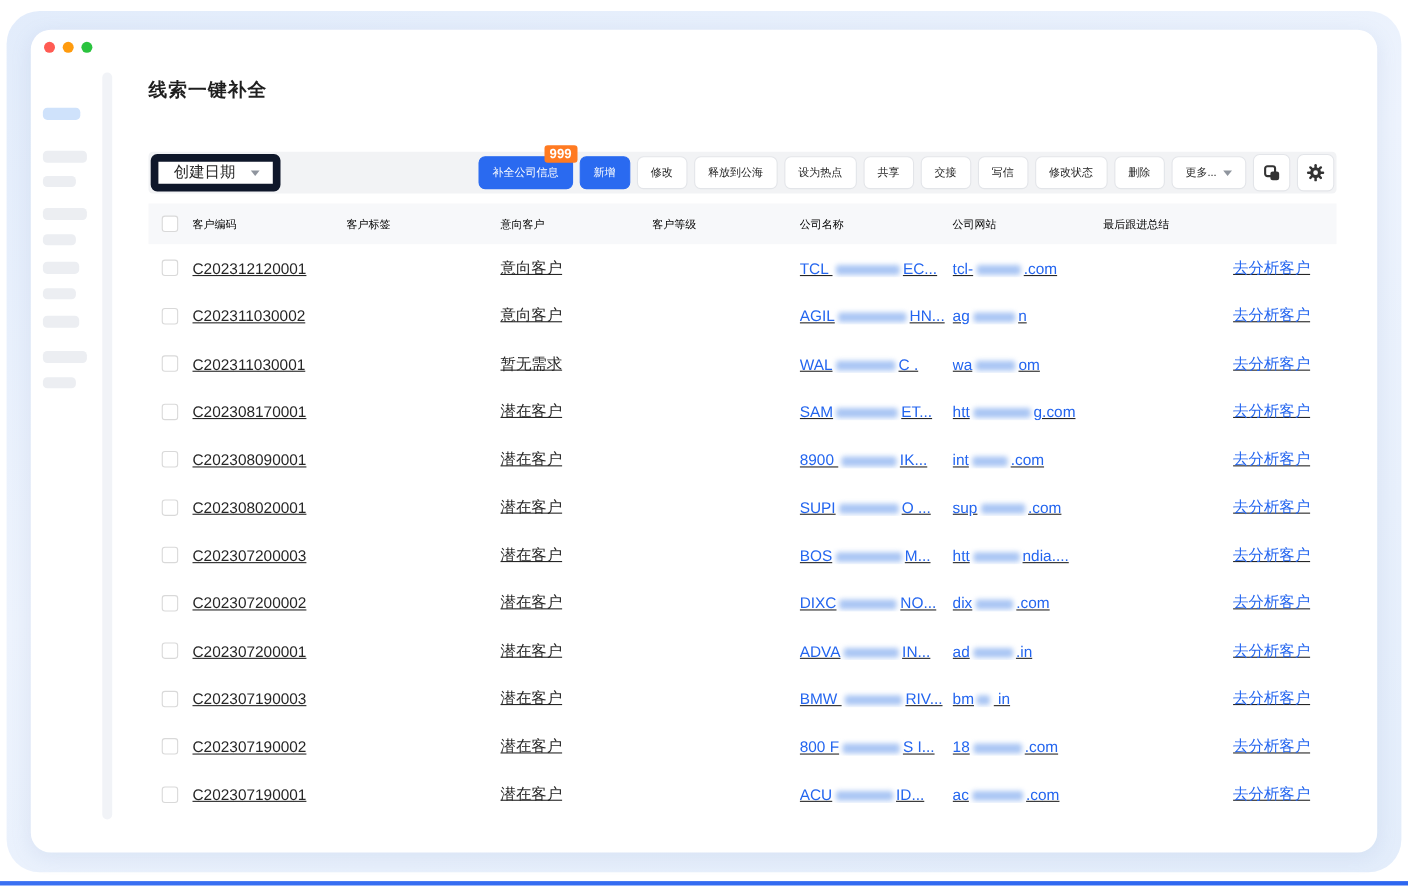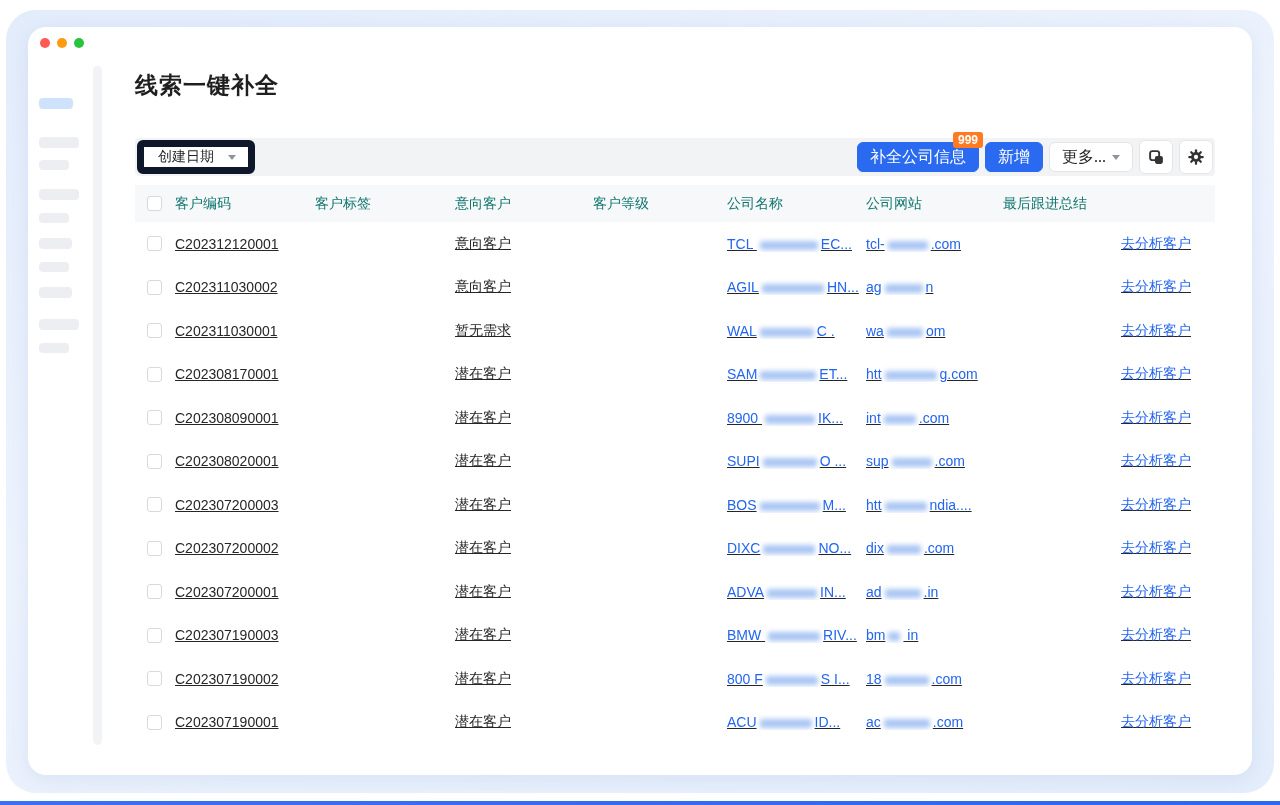--- a/index.html
+++ b/index.html
@@ -21,48 +21,48 @@
   .dots { position:absolute; left:40px; top:38px; display:flex; gap:7px; }
   .dot { width:10px; height:10px; border-radius:50%; }
 
   
   .side-pill { position:absolute; border-radius:4px; background:#eceef2; }
   .side-pill.active { background:#cfe2fb; }
   .side-stripe { position:absolute; left:93px; top:66px; width:9px; height:679px;
                  border-radius:5px; background:#f1f3f7; }
 
   
-  .page-title { position:absolute; left:135px; top:70px; font-size:23px; font-weight:700;
+  .page-title { position:absolute; left:135px; top:70px; font-size:17px; font-weight:700;
                 color:#1f1f1f; letter-spacing:1px; }
 
   
   .toolbar { position:absolute; left:135px; top:138px; width:1080px; height:38px;
              background:#f2f3f5; border-radius:4px; display:flex; align-items:center;
              padding:0 2px; }
   .filter-btn { height:34px; background:#fff; border:7px solid #0f172a; border-radius:6px;
                 display:flex; align-items:center; gap:14px; padding:0 12px 0 14px;
                 font-size:14px; color:#262626; cursor:pointer; }
   .caret { width:0; height:0; border-left:4px solid transparent; border-right:4px solid transparent;
            border-top:5px solid #8f959e; }
   .btn-group { margin-left:auto; display:flex; align-items:center; gap:6px; }
   .btn { height:30px; border-radius:6px; border:1px solid #e3e5e9; background:#fff;
-         color:#262626; font-size:16px; padding:0 12px; cursor:pointer; white-space:nowrap;
-         font-family:Liberation Serif, serif; display:flex; align-items:center; gap:6px; }
+         color:#262626; font-size:10px; padding:0 12px; cursor:pointer; white-space:nowrap;
+         font-family:Liberation Sans, sans-serif; display:flex; align-items:center; gap:6px; }
   .btn.primary { background:#2a6af0; border-color:#2a6af0; color:#fff; font-weight:500; }
   .btn.icon-btn { width:34px; height:34px; padding:0; justify-content:center; }
   .complete-wrap { position:relative; }
   .badge { position:absolute; top:-10px; right:-4px; background:#ff7a21; color:#fff;
            font-size:12px; font-weight:700; line-height:16px; padding:0 5px;
            border-radius:3px; }
 
   
   .grid { display:grid; grid-template-columns:40px 140px 140px 138px 134px 139px 137px 94px 118px;
           align-items:center; }
   .thead { position:absolute; left:135px; top:185px; width:1080px; height:37px;
-           background:#f7f8fa; font-size:14px; font-weight:500; color:#0f766e; }
+           background:#f7f8fa; font-size:10px; font-weight:500; color:#000000; }
   .thead .cell-action { border-left:1px solid #e8e8e8; height:100%;
                         display:flex; align-items:center; justify-content:center; }
   .tbody { position:absolute; left:135px; top:222px; width:1080px; }
   .trow { height:43.5px; font-size:14px; color:#262626;text-decoration:underline; }
   .cell-cb { padding-left:12px; }
   .checkbox { width:15px; height:15px; border:1px solid #d9d9d9; border-radius:3px;
               background:#fff; cursor:pointer; }
   .status { font-weight:500; }
   .link { color:#2365ef; cursor:pointer; white-space:nowrap; overflow:hidden; }
   .cell-action-b { text-align:center; }
@@ -104,20 +104,30 @@
     <div class="filter-btn">
       <span>创建日期</span>
       <span class="caret"></span>
     </div>
     <div class="btn-group">
       <div class="complete-wrap">
         <button class="btn primary">补全公司信息</button>
         <span class="badge">999</span>
       </div>
       <button class="btn primary">新增</button>
+      <span id="default-buttons" style="display:flex;gap:6px;">
+          <button class="btn">修改</button>
+          <button class="btn">释放到公海</button>
+          <button class="btn">设为热点</button>
+          <button class="btn">共享</button>
+          <button class="btn">交接</button>
+          <button class="btn">写信</button>
+          <button class="btn">修改状态</button>
+          <button class="btn">删除</button>
+        </span>
       <button class="btn">
         <span>更多...</span>
         <span class="caret"></span>
       </button>
       <button class="btn icon-btn">
         <span>
           <svg width="17" height="17" viewBox="0 0 16 16">
             <rect x="2" y="2" width="8.5" height="8.5" rx="2" fill="none" stroke="#333" stroke-width="1.8"></rect>
             <rect x="6.5" y="6.5" width="7.5" height="7.5" rx="2" fill="#333"></rect>
           </svg>

